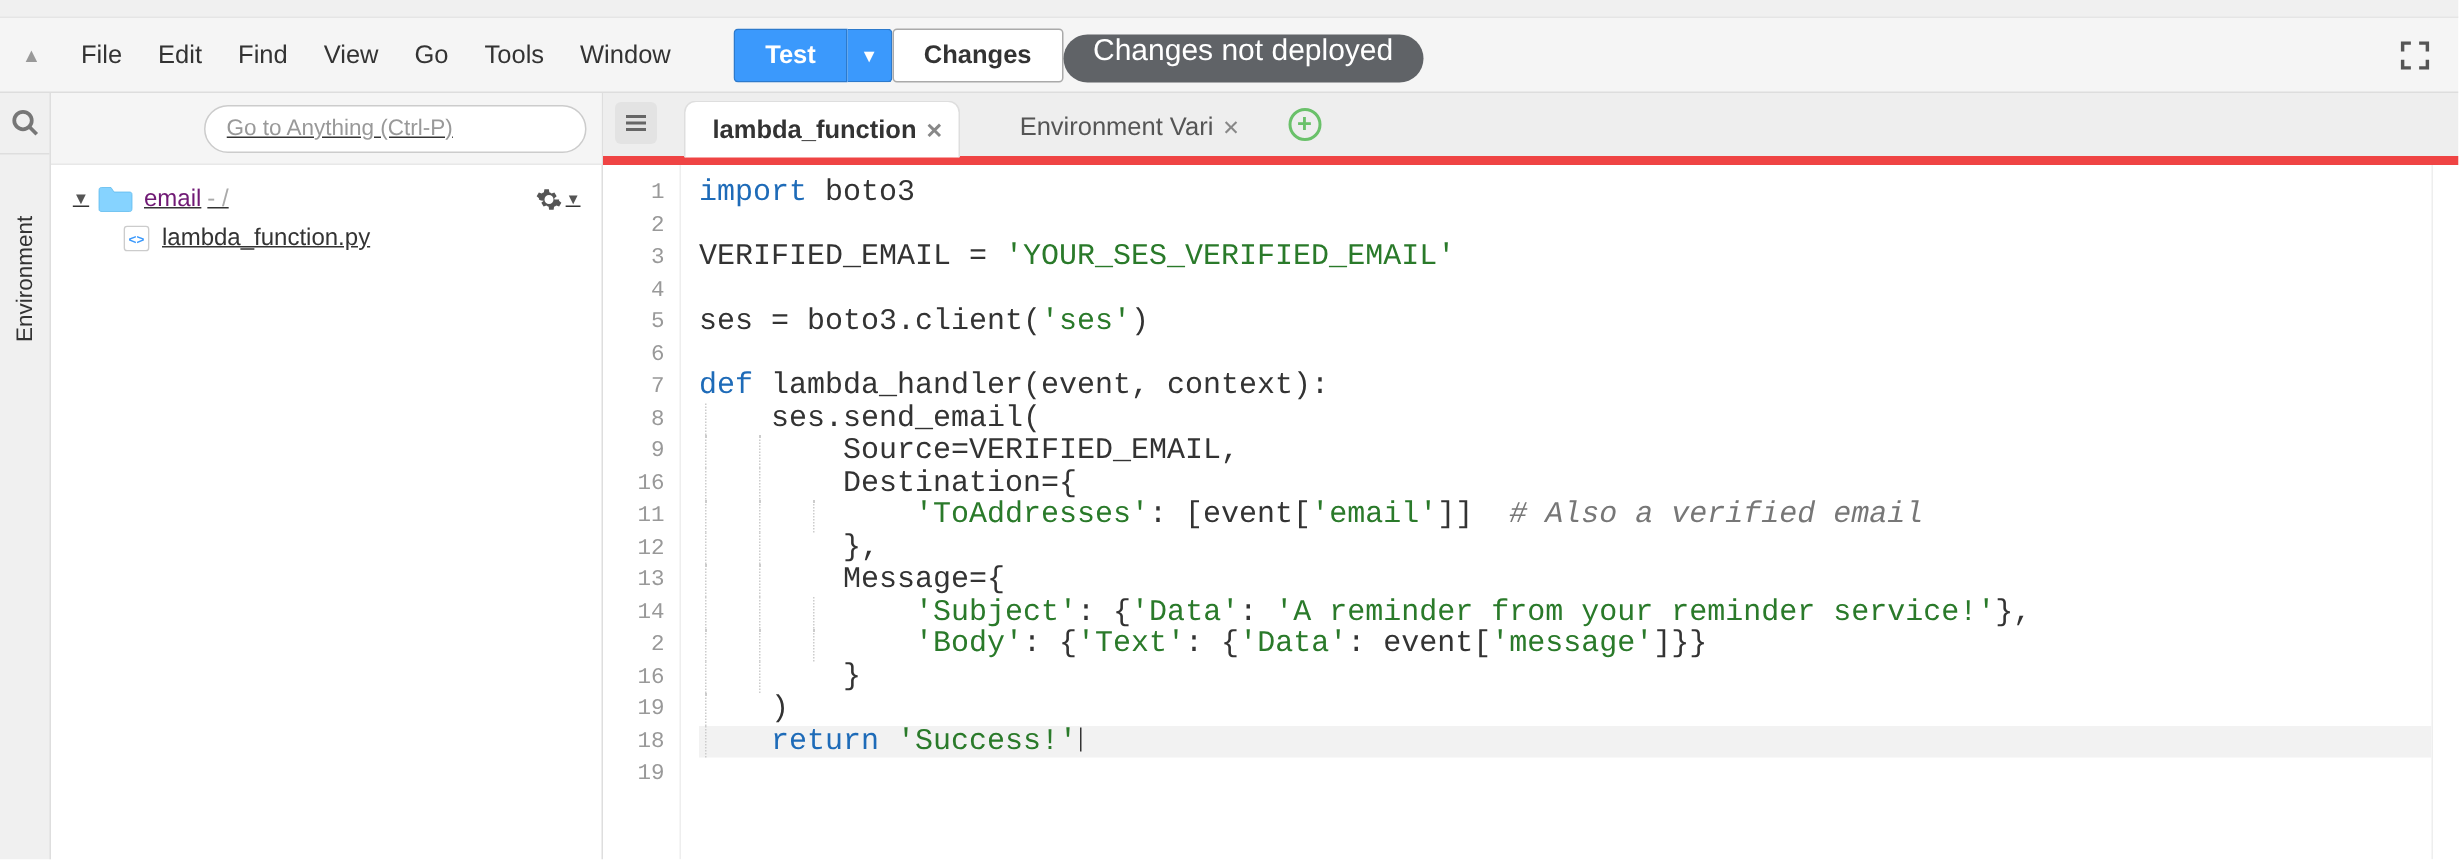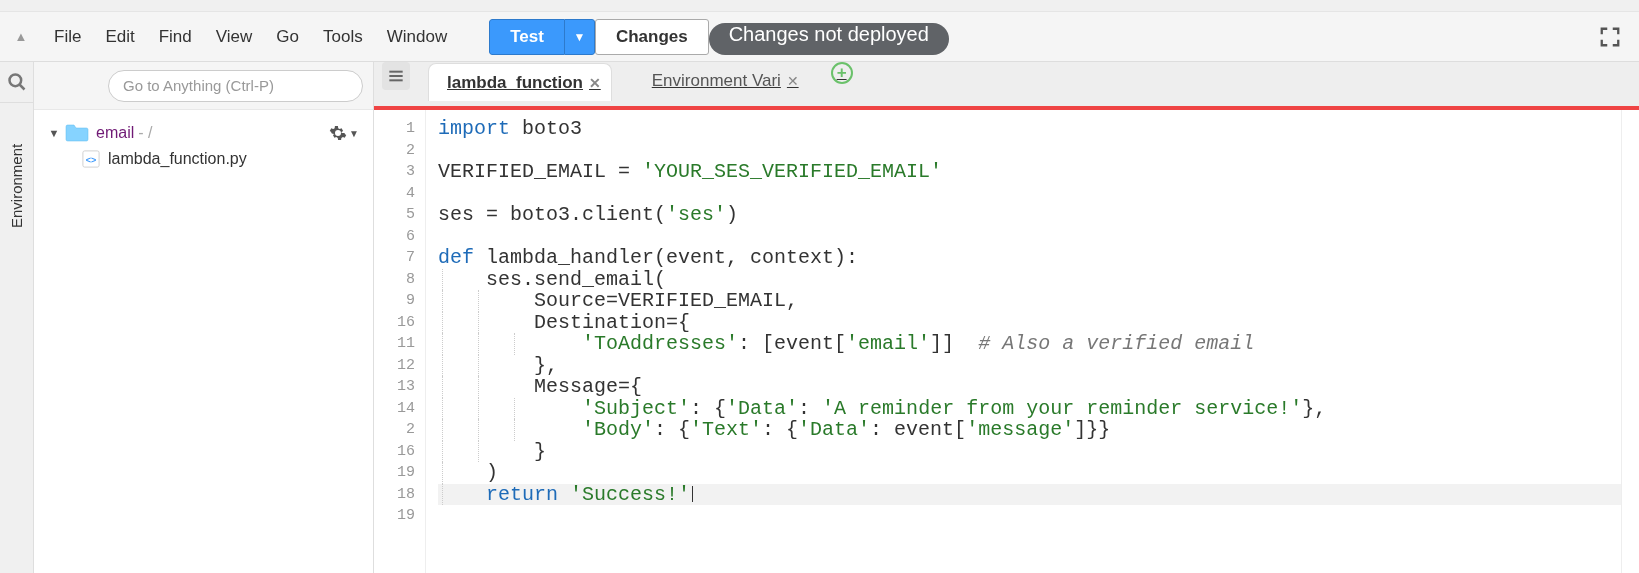--- a/index.html
+++ b/index.html
@@ -143,25 +143,26 @@
     border-bottom: 1px solid #dedede;
     width: 100%;
     text-align: center;
     height: 170px;
     display: flex;
     align-items: center;
     justify-content: center;
   }
 
   .sidebar {
-    width: 340px;
+    width: 368px;
     background: #fff;
     border-right: 1px solid #dedede;
     display: flex;
     flex-direction: column;
+    text-decoration: underline;
   }
   .sidebar-top {
     height: 48px;
     border-bottom: 1px solid #e8e8e8;
     display: flex;
     align-items: center;
     padding: 0 10px;
     background: #f5f5f5;
   }
   .goto-input {
@@ -220,25 +221,24 @@
   
   .editor {
     flex: 1;
     display: flex;
     flex-direction: column;
     min-width: 0;
   }
   .tabbar {
     height: 48px;
     background: #eeeeee;
-    border-bottom: 4px solid #ef4444;
-    display: flex;
-    align-items: flex-start;
+    border-bottom: 6px solid #ef4444;
+    display: flex;
+    align-items: flex-end;
     padding-left: 6px;
-    text-decoration: underline;
   }
   .tab-icon-left {
     width: 28px;
     height: 28px;
     background: #e3e3e3;
     border-radius: 4px;
     display: flex;
     align-items: center;
     justify-content: center;
     color: #666;

